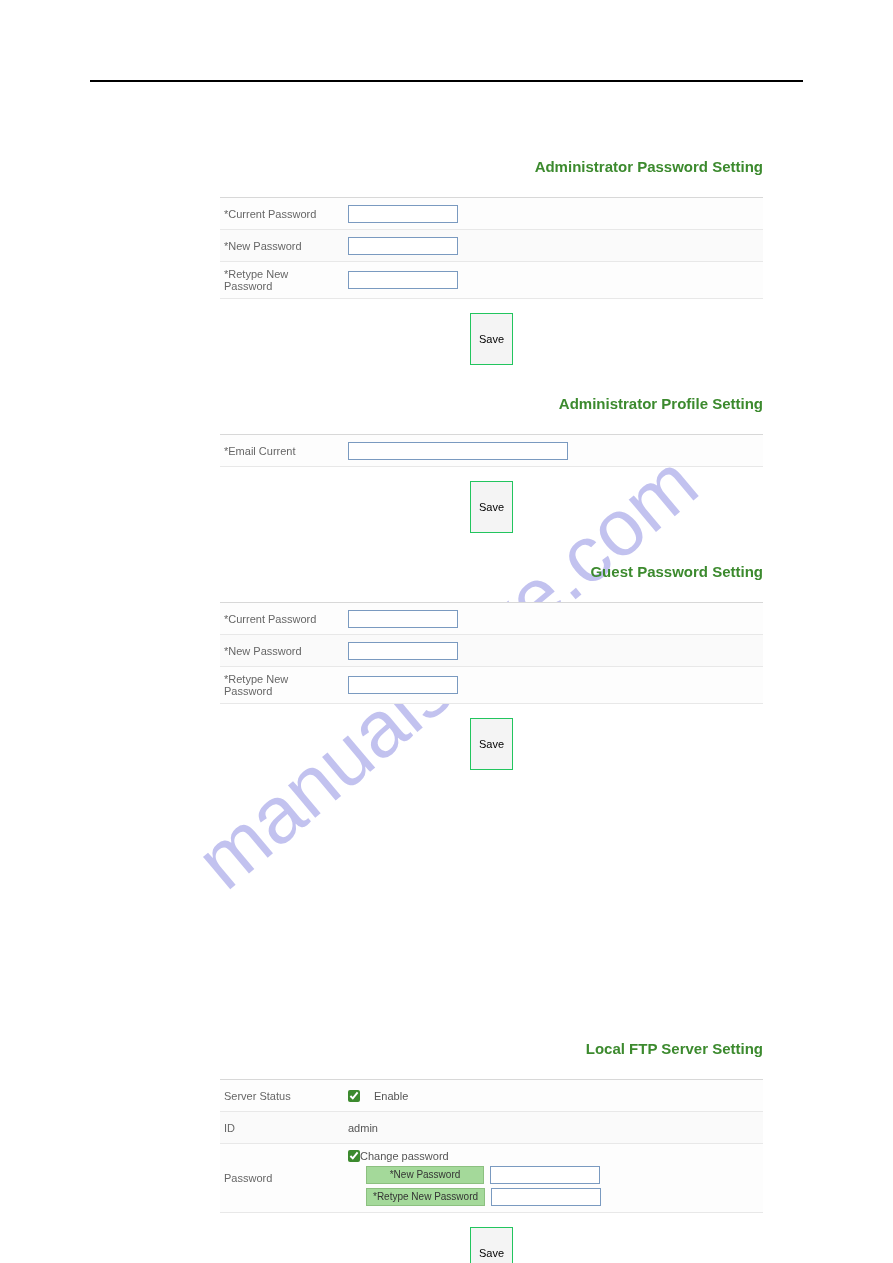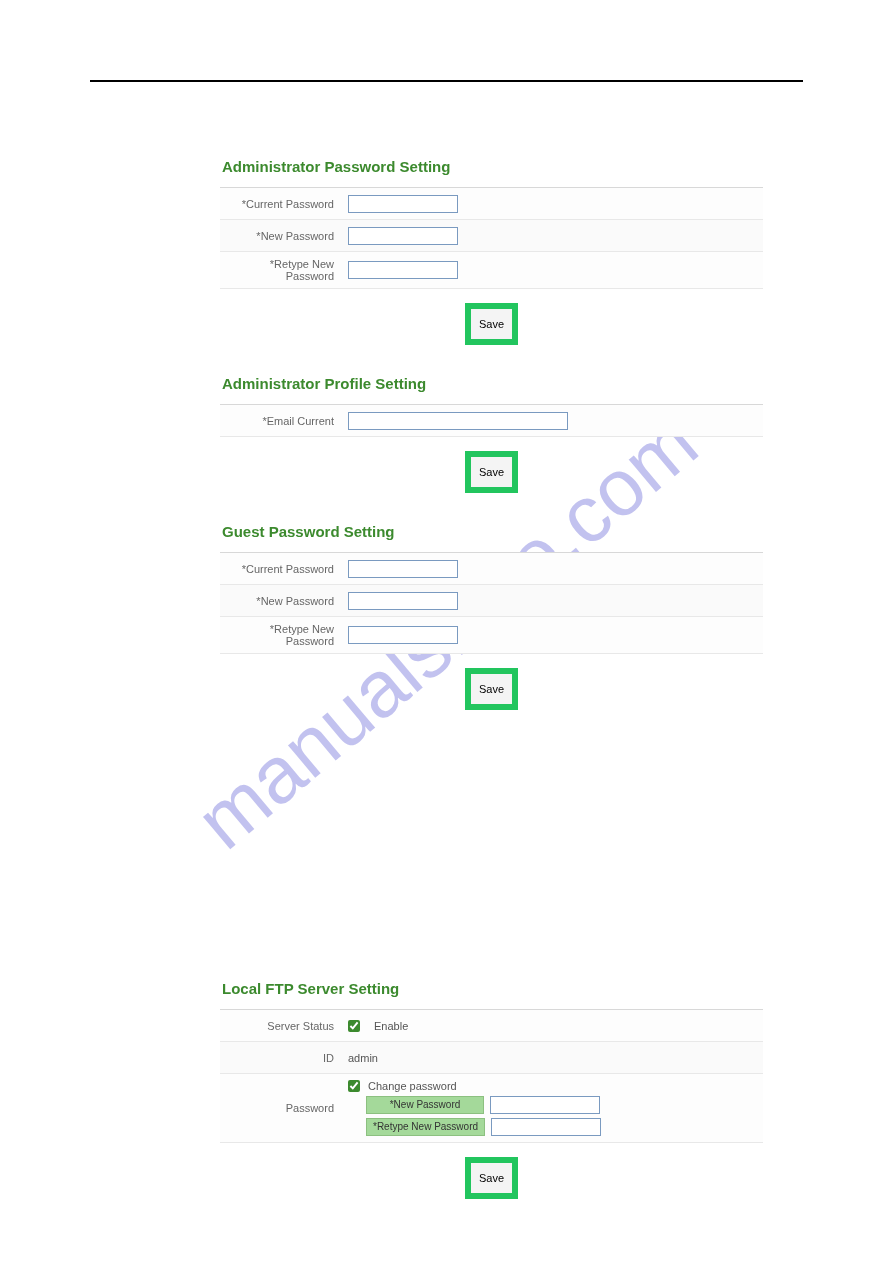--- a/index.html
+++ b/index.html
@@ -42,34 +42,34 @@
       text-align: center;
       font-size: 11px;
       color: #2020c0;
       text-decoration: underline;
       margin-bottom: 12px;
     }
     .section-title {
       color: #3c8a2e;
       font-size: 15px;
       font-weight: bold;
-      padding: 6px 0 12px 2px;
+      padding: 6px 0 22px 2px;
       border-bottom: 1px solid #d8d8d8;
+      text-align: right;
     }
     .form-row {
       display: flex;
       border-bottom: 1px solid #e8e8e8;
       background: #fafafa;
       align-items: center;
       min-height: 32px;
     }
     .form-row:nth-child(even) { background: #fdfdfd; }
     .form-label {
       width: 122px;
-      text-align: right;
       font-size: 11px;
       color: #666;
       padding: 6px 8px 6px 4px;
       flex-shrink: 0;
     }
     .form-cell {
       padding: 4px 6px;
       flex: 1;
       display: flex;
       align-items: center;
@@ -85,22 +85,22 @@
       background: #fff;
     }
     .text-input.wide { width: 220px; }
     .text-input.med { width: 110px; }
     .save-row {
       text-align: center;
       padding: 14px 0 24px 0;
     }
     .save-btn {
       font-size: 11px;
-      padding: 9px 8px;
-      border: 6px solid #22c55e;
+      padding: 19px 8px;
+      border: 1px solid #22c55e;
       background: #f4f4f4;
       cursor: pointer;
     }
     .gap-large { height: 240px; }
     .static-text {
       font-size: 11px;
       color: #555;
     }
     .cb {
       width: 12px;
@@ -122,21 +122,21 @@
       text-align: center;
       border: 1px solid #8cc080;
     }
     .pw-cell {
       display: block;
       padding: 6px;
     }
     .pw-checkbox-row {
       display: flex;
       align-items: flex-start;
-      gap: 8px;
+      gap: 0;
     }
   </style>
 </head>
 <body>
 
 <div class="page">
   <hr class="hr-top">
   <div class="watermark">manualshive.com</div>
 
   <div class="content">

